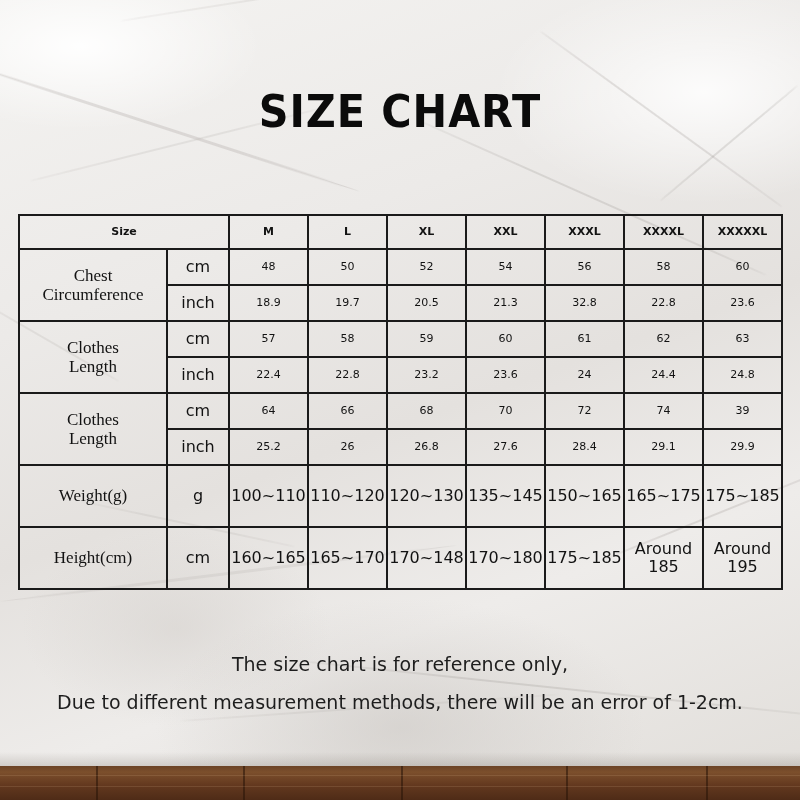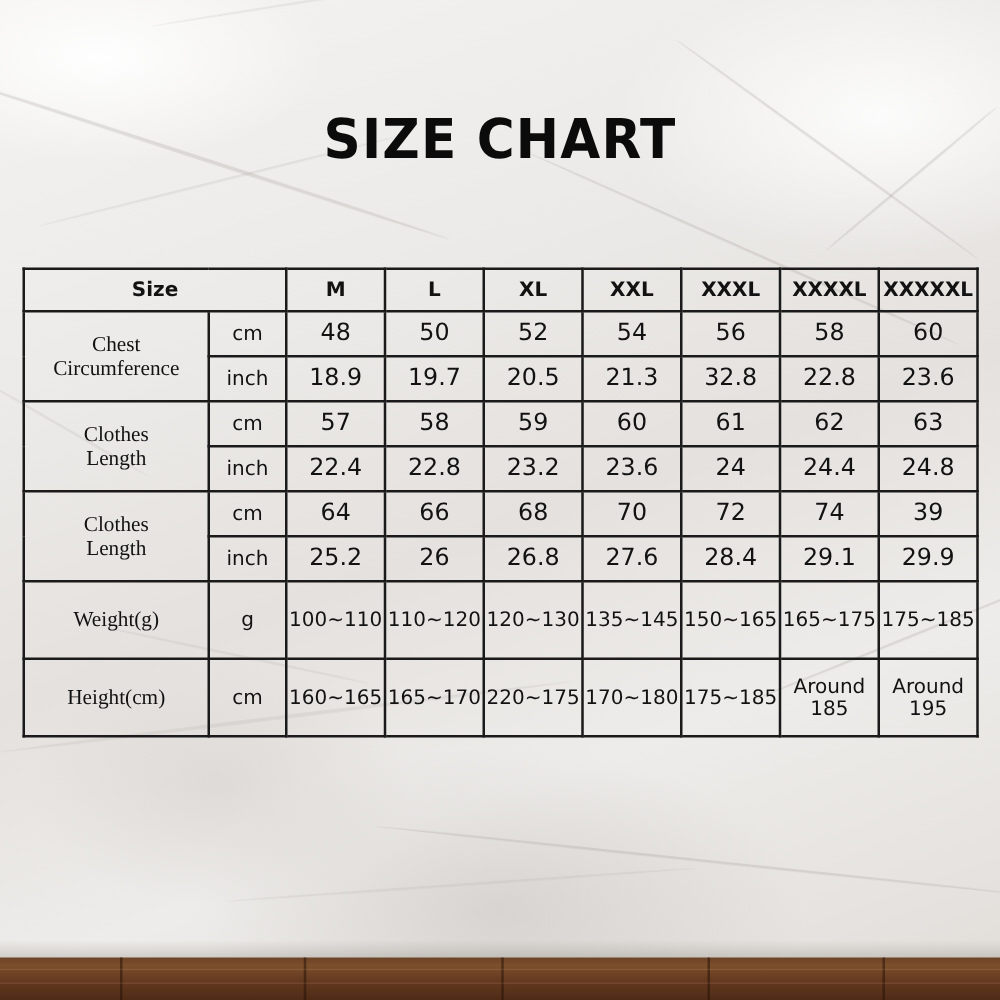--- a/index.html
+++ b/index.html
@@ -106,32 +106,32 @@
     text-align: center;
     vertical-align: middle;
     color: #121212;
     font-size: 16.5px;
     font-family: "DejaVu Sans", sans-serif;
     padding: 2px 1px;
     background: transparent;
     line-height: 1.12;
   }
   table.size-chart td.hdr {
-    font-size: 16px;
+    font-size: 11px;
     font-weight: bold;
   }
   table.size-chart td.rowlabel {
     font-size: 17px;
     font-family: Liberation Serif, serif;
   }
   table.size-chart td.unit {
     font-size: 16px;
   }
   table.size-chart td.val {
-    font-size: 19px;
+    font-size: 11px;
   }
   table.size-chart td.range {
     font-size: 16px;
   }
   
   col.c-label { width: 148px; }
   col.c-unit  { width: 62px; }
   col.c-size  { width: 79px; }
 
   tr.r-h td { height: 28px; }
@@ -290,30 +290,34 @@
           <td class="range">150~165</td>
           <td class="range">165~175</td>
           <td class="range">175~185</td>
         </tr>
 
         <tr class="r-tall">
           <td class="rowlabel">Height(cm)</td>
           <td class="unit">cm</td>
           <td class="range">160~165</td>
           <td class="range">165~170</td>
-          <td class="range">220~175</td>
+          <td class="range">170~148</td>
           <td class="range">170~180</td>
           <td class="range">175~185</td>
           <td class="range">Around 185</td>
           <td class="range">Around 195</td>
         </tr>
       </tbody>
     </table>
   </div>
 
+  <div id="notes">
+    <div class="line">The size chart is for reference only,</div>
+    <div class="line">Due to different measurement methods, there will be an error of 1-2cm.</div>
+  </div>
 
   <div id="floorshadow"></div>
   <div id="floor">
     <div class="plank" style="left:96px;"></div>
     <div class="plank" style="left:243px;"></div>
     <div class="plank" style="left:401px;"></div>
     <div class="plank" style="left:566px;"></div>
     <div class="plank" style="left:706px;"></div>
     <div class="grain" style="left:0; top:9px; width:800px;"></div>
     <div class="grain" style="left:0; top:20px; width:800px;"></div>

